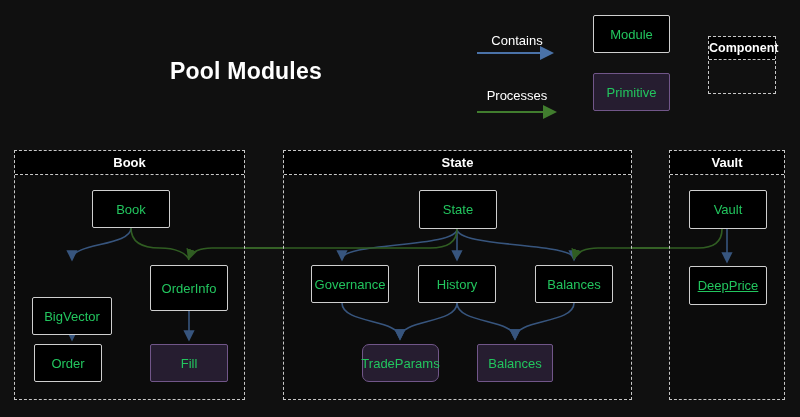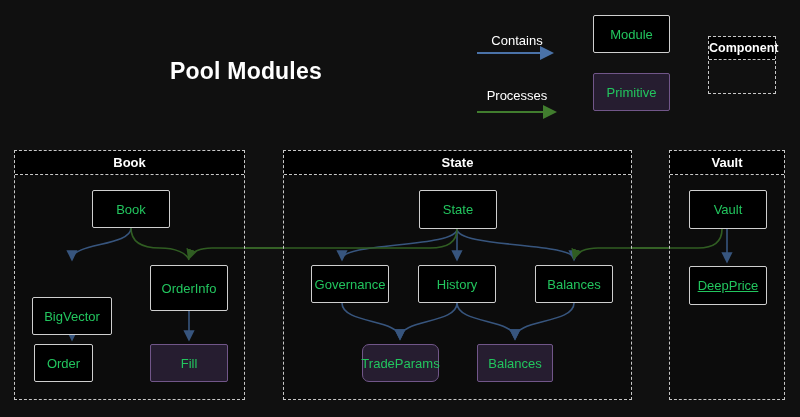--- a/index.html
+++ b/index.html
@@ -104,21 +104,21 @@
 </div>
 <div class="abs node module" style="left:92px;top:190px;width:78px;height:38px;">
   <span>Book</span>
 </div>
 <div class="abs node module" style="left:32px;top:265px;width:80px;height:38px;margin-top:32px;">
   <span>BigVector</span>
 </div>
 <div class="abs node module" style="left:150px;top:265px;width:78px;height:46px;">
   <span>OrderInfo</span>
 </div>
-<div class="abs node module" style="left:34px;top:344px;width:59px;height:38px;">
+<div class="abs node module" style="left:34px;top:344px;width:68px;height:38px;">
   <span>Order</span>
 </div>
 <div class="abs node primitive" style="left:150px;top:344px;width:78px;height:38px;">
   <span>Fill</span>
 </div>
 
 <div class="abs group" style="left:283px;top:150px;width:349px;height:250px;">
   <div class="group-header">State</div>
 </div>
 <div class="abs node module" style="left:419px;top:190px;width:78px;height:39px;">

